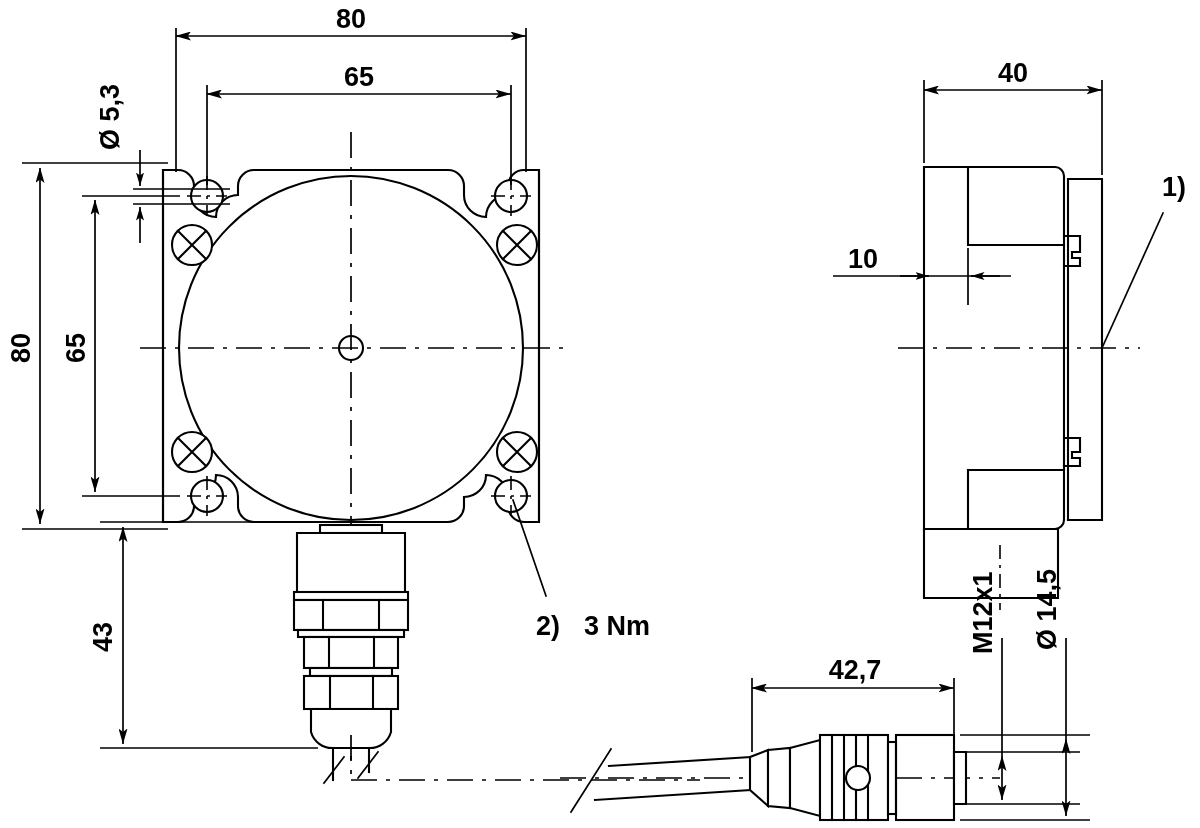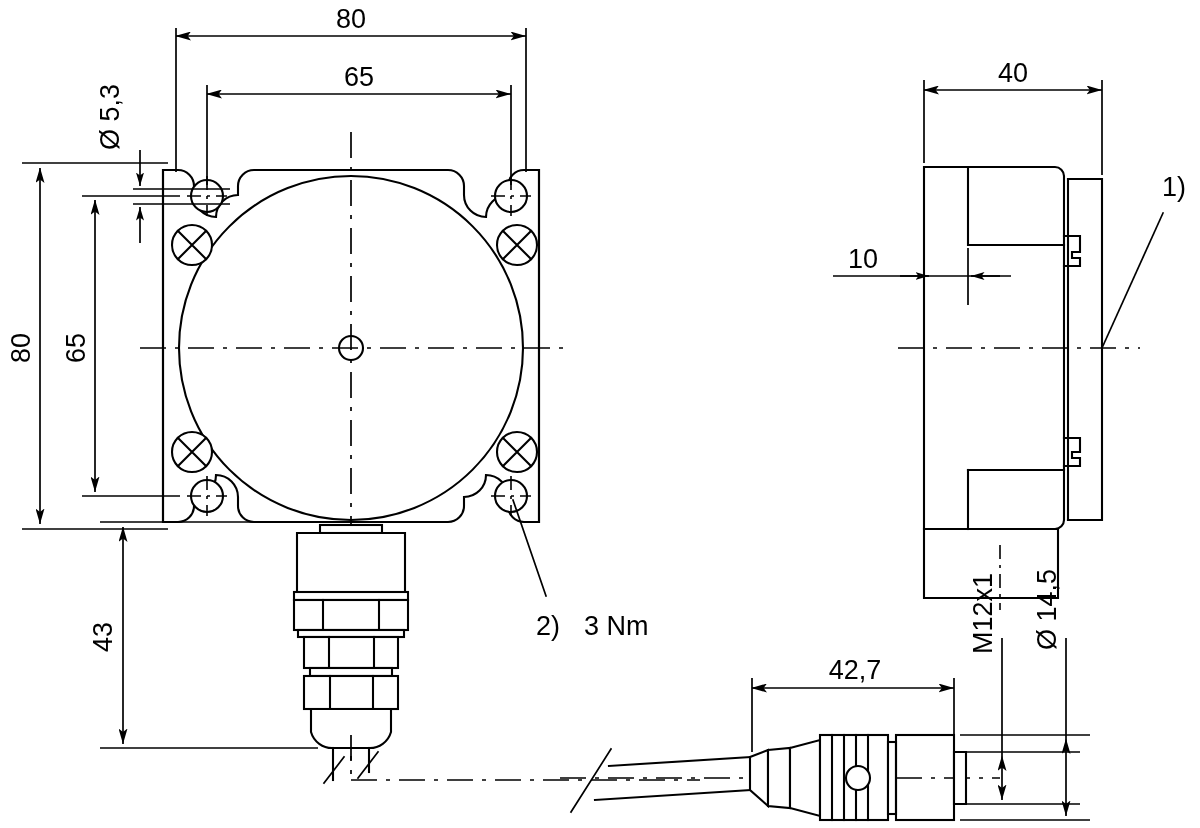--- a/index.html
+++ b/index.html
@@ -10,20 +10,21 @@
   }
   body {
     font-family: "Liberation Sans", sans-serif;
   }
   #stage {
     position: relative;
     width: 1200px;
     height: 828px;
     background: #ffffff;
     overflow: hidden;
+    font-weight: bold;
   }
   #drawing {
     position: absolute;
     left: 0;
     top: 0;
     width: 1200px;
     height: 828px;
   }
   
   .solid   { stroke: #000; stroke-width: 2.1; fill: none; stroke-linecap: square; }

